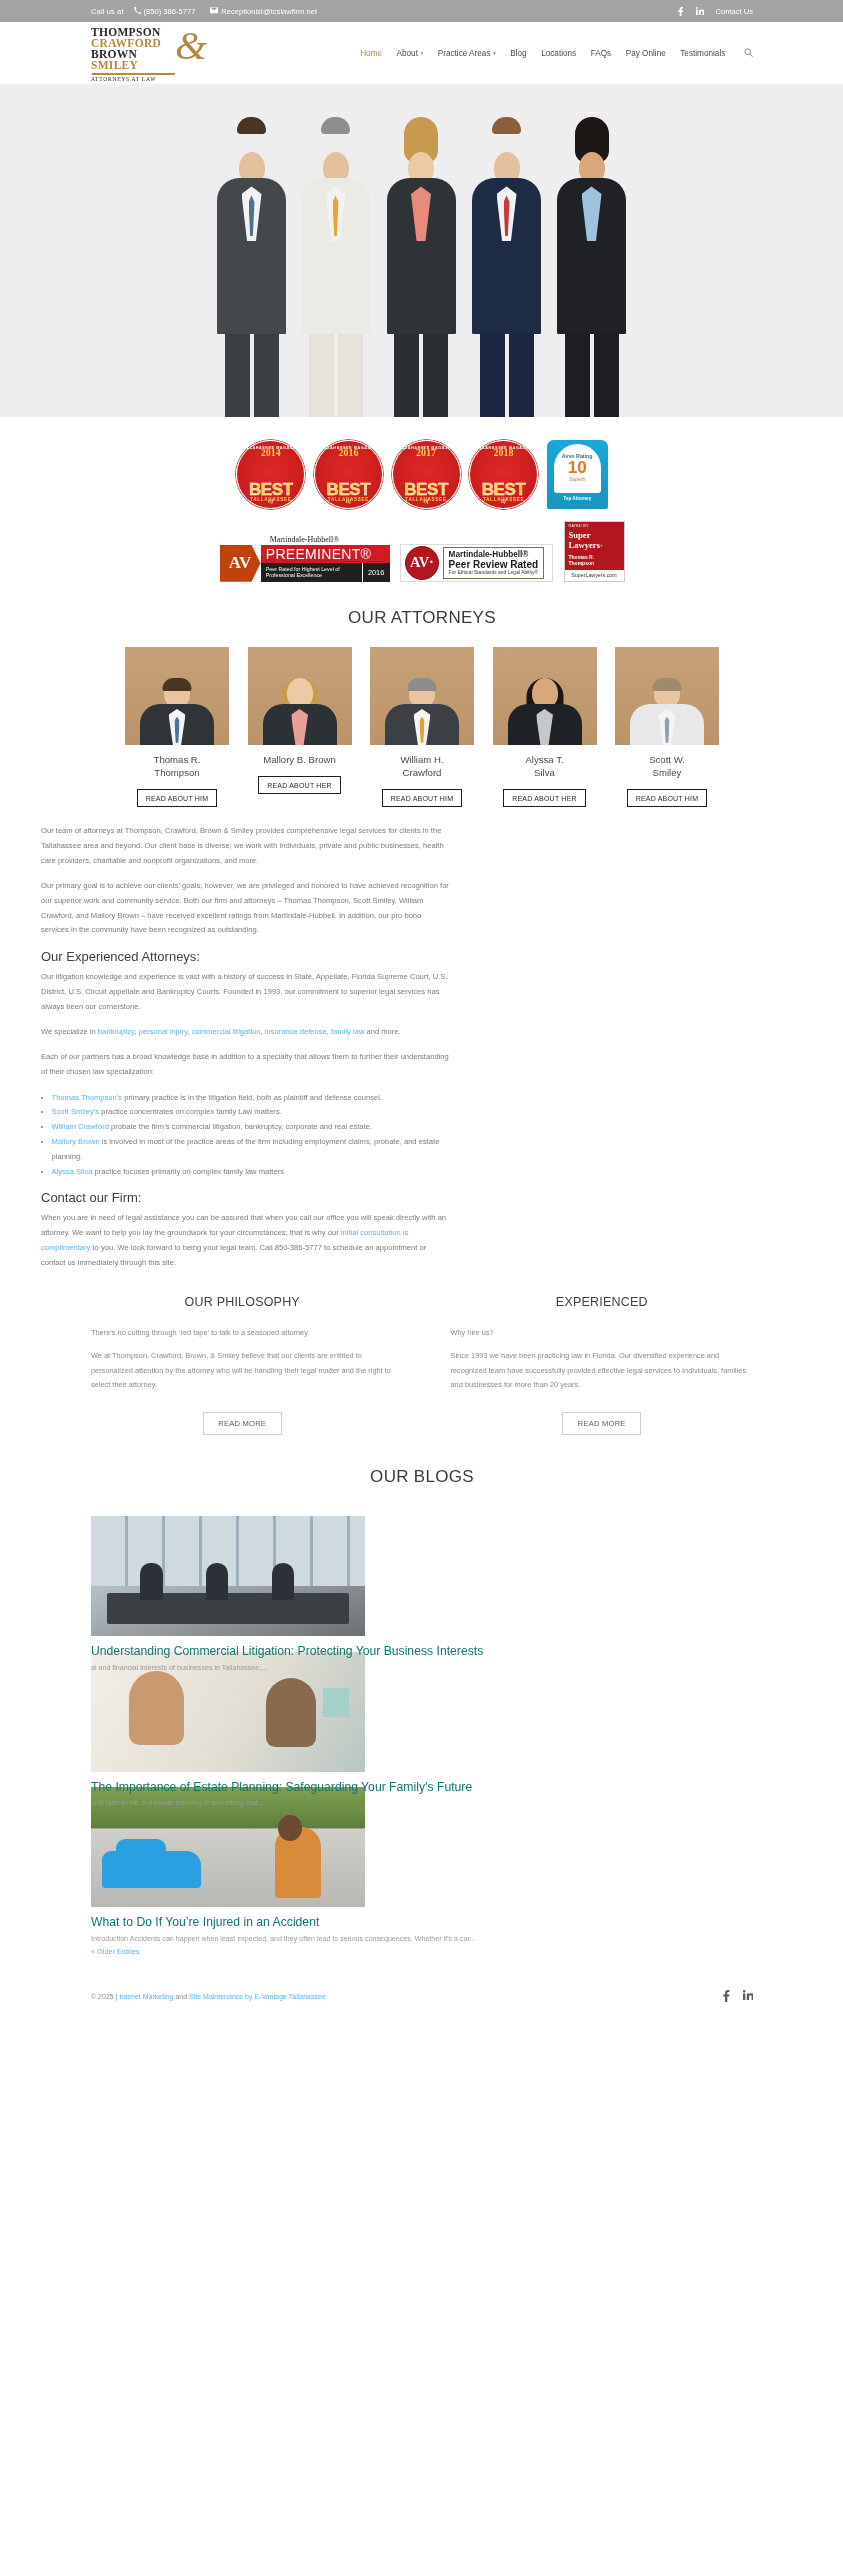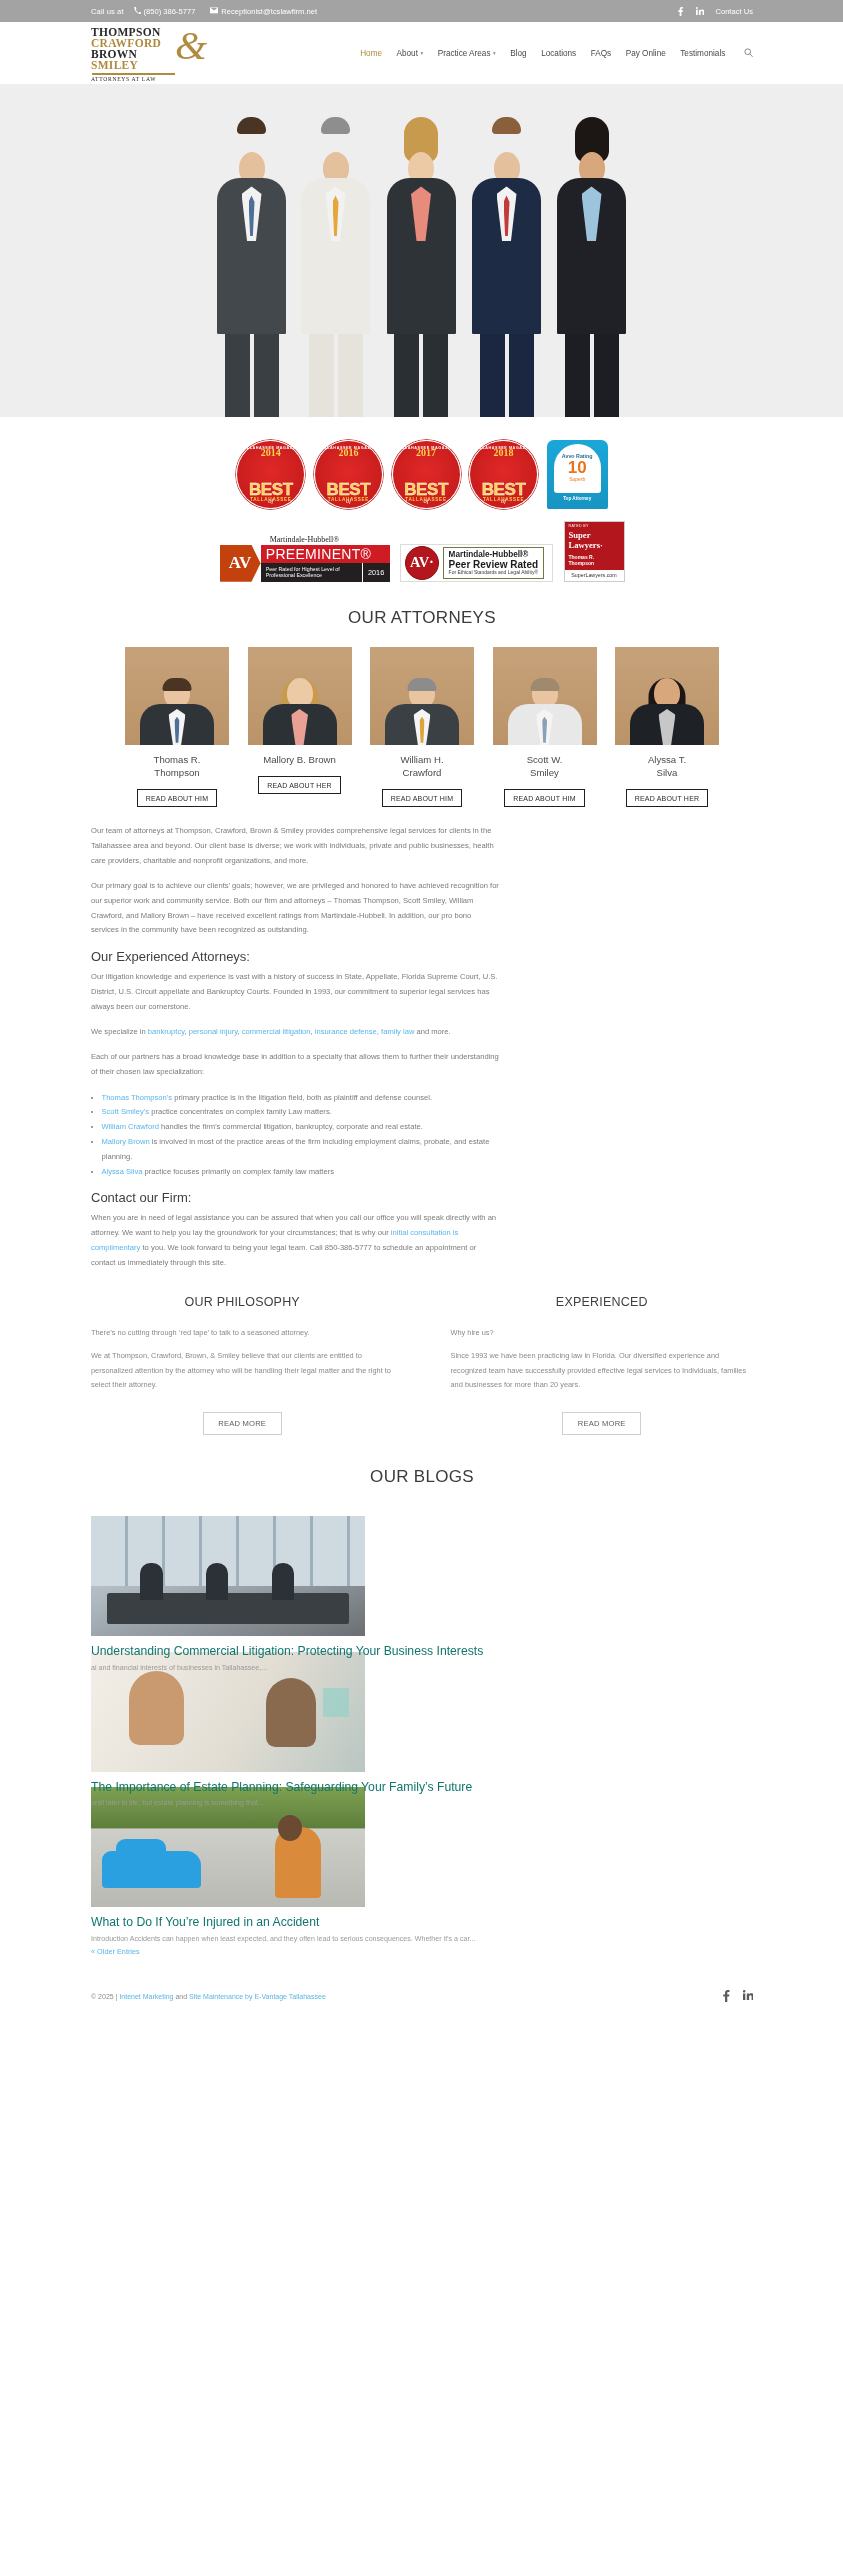--- a/index.html
+++ b/index.html
@@ -146,21 +146,21 @@
   .att-torso { width: 74px; height: 41px; border-radius: 20px 20px 0 0; margin-top:-4px; position:relative; z-index:3;}
   .att-sh { position:absolute; top:5.3px; left:50%; transform:translateX(-50%); width:17px;height:36px;background:#f4f4f4;clip-path: polygon(50% 0,100% 16%,74% 100%,26% 100%,0 16%);}
   .att-ti { position:absolute; top:13px; left:50%; transform:translateX(-50%); width:5.3px;height:26px;clip-path: polygon(50% 0,100% 16%,74% 100%,26% 100%,0 16%);}
   .att-name { margin-top: 9.2px; font-size: 9.6px; color: #4b4b4b; line-height: 1.35; }
   .att-btn {
     display:inline-block; margin-top: 9.2px; border: 1.3px solid #1f1f1f; background:#fff;
     color:#2b2b2b; font-size: 7px; padding: 4.6px 8px; letter-spacing:0.2px; cursor:pointer;
   }
 
   
-  .content { padding: 0 91px; }
+  .content { padding: 0 41px; }
   .copy { max-width: 409px; margin-top: 17px; }
   .copy p { font-size: 7.6px; line-height: 1.95; color: #7b7b7b; margin-bottom: 10.5px; }
   .copy a { color: #5ab5e8; text-decoration: none; }
   .h-sub { font-size: 13px; color: #3f3f3f; font-weight: 400; margin: 4px 0 6.6px; }
   .copy ul { margin: 0 0 10.5px 10.5px; }
   .copy li { font-size: 7.6px; line-height: 1.95; color: #7b7b7b; list-style: disc; }
   .copy li::marker { color: #7b7b7b; }
 
   
   .twocol { display:flex; gap: 57px; margin-top: 24px; padding: 0 91px 0 91px; }
@@ -476,64 +476,64 @@
           </div>
     </div>
       </div>
     <div class="att-name">William H.<br>Crawford</div>
     <button class="att-btn">READ ABOUT HIM</button>
   </div>
   <div class="att-card">
     <div class="att-photo">
         <div class="att-shape">
       <div style="position:relative;">
-            <div class="att-hair" style="background:#a08a6e"></div>
-            <div class="att-head" style="background:#e8c4a0"></div>
-          </div>
-      <div class="att-torso" style="background:#e8e8e8">
-            <div class="att-sh"></div>
-            <div class="att-ti" style="background:#8aa0b5"></div>
-          </div>
-    </div>
-      </div>
-    <div class="att-name">Scott W.<br>Smiley</div>
-    <button class="att-btn">READ ABOUT HIM</button>
+            <div class="att-hair long" style="background:#1c1614"></div>
+            <div class="att-head" style="background:#d8a87c"></div>
+          </div>
+      <div class="att-torso" style="background:#1e2126">
+            <div class="att-sh" style="background:#c7c7c7"></div>
+          </div>
+    </div>
+      </div>
+    <div class="att-name">Alyssa T.<br>Silva</div>
+    <button class="att-btn">READ ABOUT HER</button>
   </div>
   <div class="att-card">
     <div class="att-photo">
         <div class="att-shape">
       <div style="position:relative;">
-            <div class="att-hair long" style="background:#1c1614"></div>
-            <div class="att-head" style="background:#d8a87c"></div>
-          </div>
-      <div class="att-torso" style="background:#1e2126">
-            <div class="att-sh" style="background:#c7c7c7"></div>
-          </div>
-    </div>
-      </div>
-    <div class="att-name">Alyssa T.<br>Silva</div>
-    <button class="att-btn">READ ABOUT HER</button>
+            <div class="att-hair" style="background:#a08a6e"></div>
+            <div class="att-head" style="background:#e8c4a0"></div>
+          </div>
+      <div class="att-torso" style="background:#e8e8e8">
+            <div class="att-sh"></div>
+            <div class="att-ti" style="background:#8aa0b5"></div>
+          </div>
+    </div>
+      </div>
+    <div class="att-name">Scott W.<br>Smiley</div>
+    <button class="att-btn">READ ABOUT HIM</button>
   </div>
 </div>
 
 <div class="content">
   <div class="copy">
     <p>Our team of attorneys at Thompson, Crawford, Brown &amp; Smiley provides comprehensive legal services for clients in the Tallahassee area and beyond. Our client base is diverse; we work with individuals, private and public businesses, health care providers, charitable and nonprofit organizations, and more.</p>
     <p>Our primary goal is to achieve our clients’ goals; however, we are privileged and honored to have achieved recognition for our superior work and community service. Both our firm and attorneys – Thomas Thompson, Scott Smiley, William Crawford, and Mallory Brown – have received excellent ratings from Martindale-Hubbell. In addition, our pro bono services in the community have been recognized as outstanding.</p>
 
     <h3 class="h-sub">Our Experienced Attorneys:</h3>
     <p>Our litigation knowledge and experience is vast with a history of success in State, Appellate, Florida Supreme Court, U.S. District, U.S. Circuit appellate and Bankruptcy Courts. Founded in 1993, our commitment to superior legal services has always been our cornerstone.</p>
     <p>
       <span>We specialize in </span><a href="#">bankruptcy</a><span>, </span><a href="#">personal injury</a><span>, </span><a href="#">commercial litigation</a><span>, </span><a href="#">insurance defense</a><span>, </span><a href="#">family law</a><span> and more.</span>
     </p>
     <p>Each of our partners has a broad knowledge base in addition to a specialty that allows them to further their understanding of their chosen law specialization:</p>
     <ul>
       <li><a href="#">Thomas Thompson’s</a><span> primary practice is in the litigation field, both as plaintiff and defense counsel.</span></li>
       <li><a href="#">Scott Smiley’s</a><span> practice concentrates on complex family Law matters.</span></li>
-      <li><a href="#">William Crawford</a><span> handles the firm’s commercial litigation, bankruptcy, corporate and real estate.</span></li>
+      <li><a href="#">William Crawford</a><span> probate the firm’s commercial litigation, bankruptcy, corporate and real estate.</span></li>
       <li><a href="#">Mallory Brown</a><span> is involved in most of the practice areas of the firm including employment claims, probate, and estate planning.</span></li>
       <li><a href="#">Alyssa Silva</a><span> practice focuses primarily on complex family law matters</span></li>
     </ul>
 
     <h3 class="h-sub">Contact our Firm:</h3>
     <p>
       <span>When you are in need of legal assistance you can be assured that when you call our office you will speak directly with an attorney. We want to help you lay the groundwork for your circumstances; that is why our </span><a href="#">initial consultation is complimentary</a><span> to you. We look forward to being your legal team. Call 850-386-5777 to schedule an appointment or contact us immediately through this site.</span>
     </p>
   </div>
 </div>

